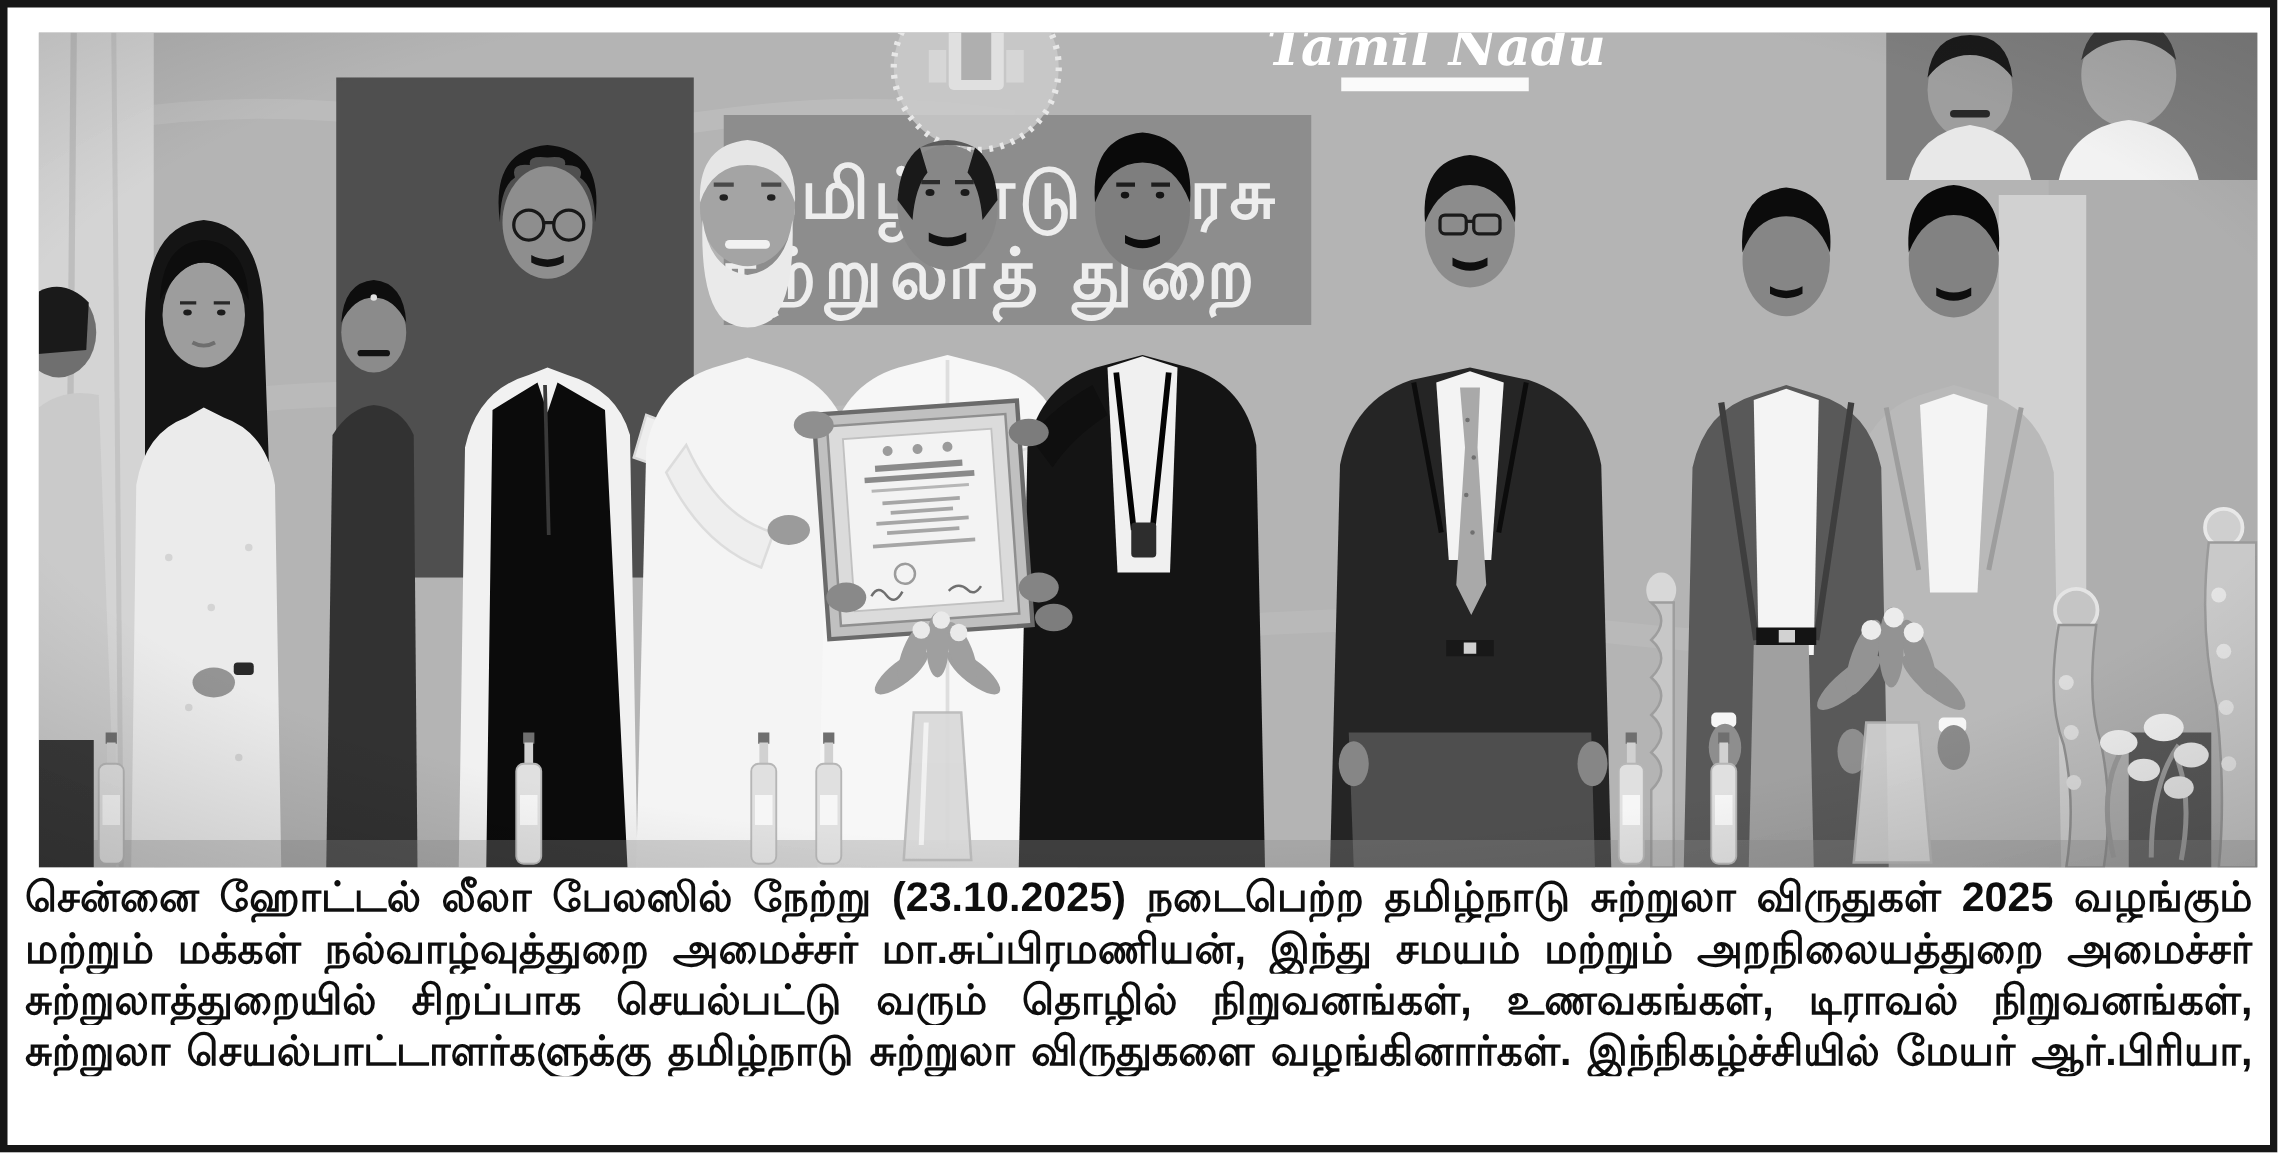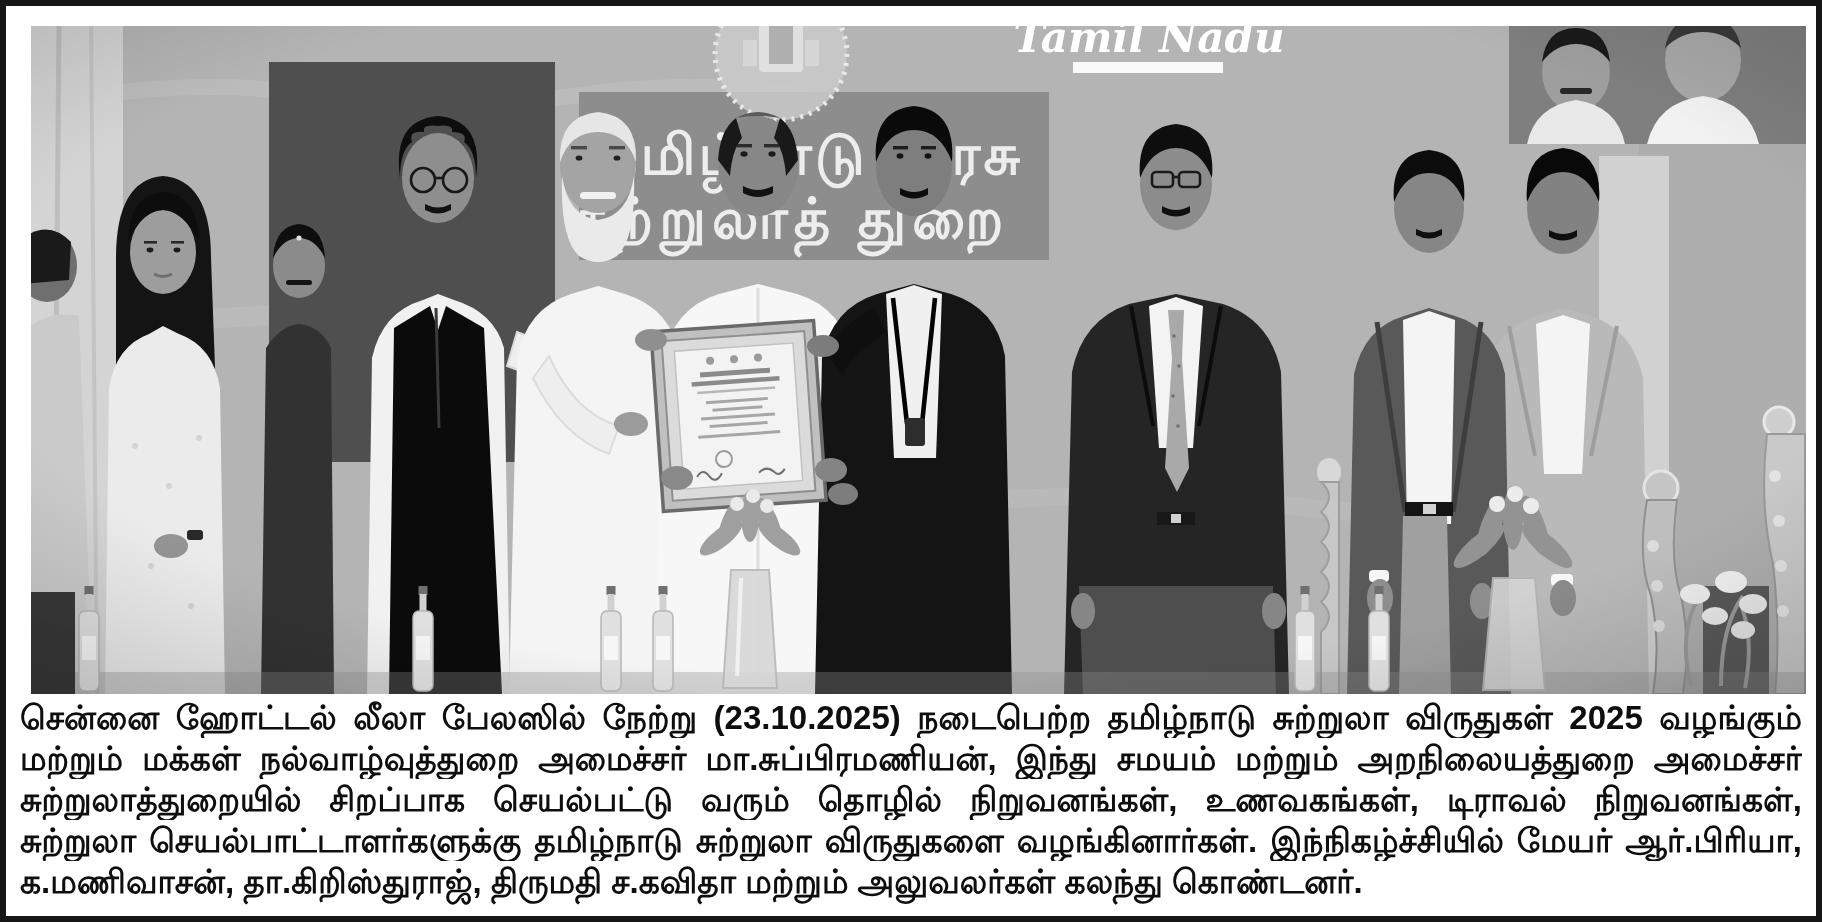--- a/index.html
+++ b/index.html
@@ -356,16 +356,15 @@
 
     <rect x="0" y="0" width="1775" height="668" fill="url(#vig)"></rect>
   </svg>
   </div>
 
   <div class="caption">
     <div class="cap-line just">சென்னை ஹோட்டல் லீலா பேலஸில் நேற்று (23.10.2025) நடைபெற்ற  தமிழ்நாடு சுற்றுலா விருதுகள் 2025 வழங்கும் விழாவில் மருத்துவம்</div>
     <div class="cap-line just">மற்றும் மக்கள் நல்வாழ்வுத்துறை அமைச்சர்  மா.சுப்பிரமணியன், இந்து சமயம் மற்றும் அறநிலையத்துறை அமைச்சர்  பி.கே.சேகர்பாபு</div>
     <div class="cap-line just">சுற்றுலாத்துறையில் சிறப்பாக செயல்பட்டு வரும் தொழில் நிறுவனங்கள், உணவகங்கள், டிராவல் நிறுவனங்கள், அரசுத்துறைகள் உள்ளிட்ட</div>
     <div class="cap-line just">சுற்றுலா செயல்பாட்டாளர்களுக்கு தமிழ்நாடு சுற்றுலா விருதுகளை வழங்கினார்கள். இந்நிகழ்ச்சியில் மேயர் ஆர்.பிரியா, டாக்டர்</div>
-    <div class="cap-line">க.மணிவாசன்,  தா.கிறிஸ்துராஜ், திருமதி ச.கவிதா மற்றும் அலுவலர்கள் கலந்து கொண்டனர்.</div>
   </div>
 
 </div>
 
 </body></html>

